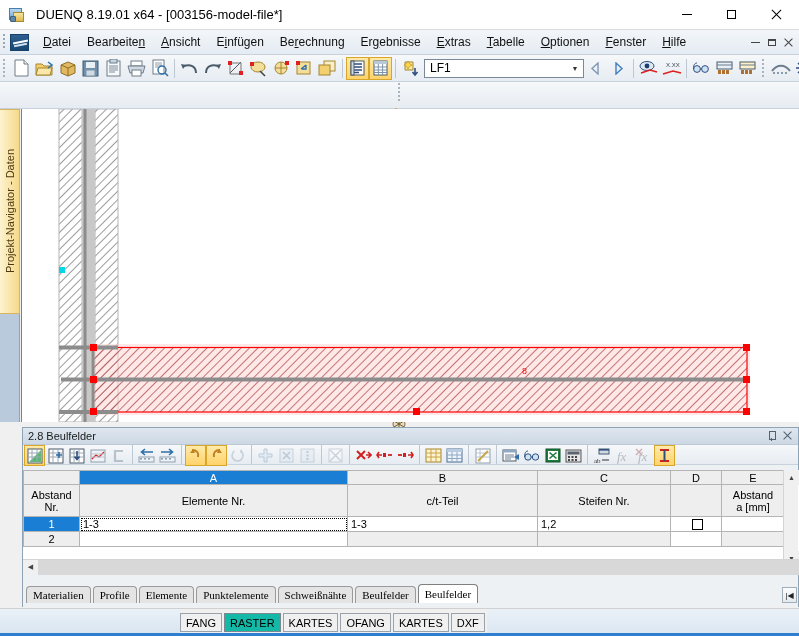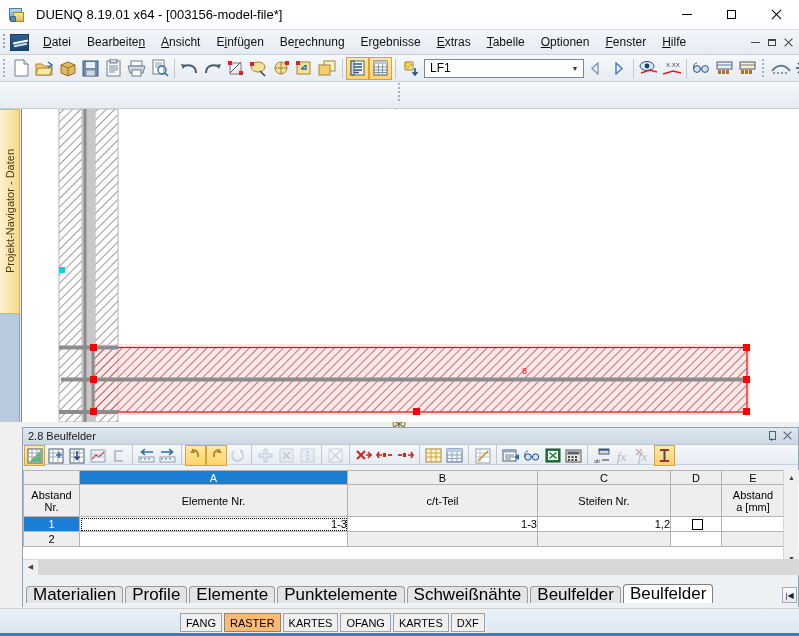--- a/index.html
+++ b/index.html
@@ -157,21 +157,21 @@
   table.gt { border-collapse:collapse; table-layout:fixed; width:762px; }
   table.gt th, table.gt td {
     border:1px solid #b4b4b4; font-size:11px; font-weight:normal; padding:0;
     background:#eeeeee; text-align:center; color:#000;
   }
   table.gt th.colhdr { height:14px; }
   table.gt th.colhdr.sel { background:#1a7fd4; color:#fff; }
   table.gt th.sub { height:32px; vertical-align:middle; }
   table.gt td.rowhdr { width:56px; background:#eeeeee; height:15px; }
   table.gt td.rowhdr.sel { background:#1a7fd4; color:#fff; }
-  table.gt td.cell { background:#fff; text-align:right; padding-left:3px; height:15px; }
+  table.gt td.cell { background:#fff; text-align:left; padding-left:3px; height:15px; }
   table.gt td.cell.focus { outline:1px dotted #000; outline-offset:-2px; }
   table.gt td.cell.empty2 { background:#eeeeee; }
   .chk { width:11px; height:11px; border:1.5px solid #000; background:#fff; display:inline-block; vertical-align:middle;}
 
   .vscroll {
     position:absolute; right:0; top:42px; width:15px; height:96px;
     background:#f0f0f0; border-left:1px solid #d4d4d4;
   }
   .vs-btn { width:15px; height:15px; display:flex; align-items:center; justify-content:center;
       font-size:7px; color:#444; background:#f0f0f0; }
@@ -186,22 +186,22 @@
   .hs-track { flex:1; height:15px; background:#d8d8d8; }
 
   
   .sheettabs {
     position:absolute; left:0; bottom:4px; width:777px; height:21px;
     display:flex; align-items:flex-end; padding-left:3px;
   }
   .stab {
     height:17px; padding:4px 6px; margin-right:2px;
     background:#e4e4e4; border:1px solid #9a9a9a; border-bottom:none;
-    border-radius:4px 4px 0 0; font-size:17px; color:#000;
-    display:flex; align-items:center; white-space:nowrap;
+    border-radius:4px 4px 0 0; font-size:11px; color:#000;
+    display:flex; align-items:center; white-space:nowrap;font-family:Liberation Serif, serif;
   }
   .stab.sel { background:#ffffff; height:19px; border-color:#7f7f7f; font-weight:normal; }
   .stab-nav { margin-left:auto; display:flex; gap:1px; padding-right:3px; align-items:flex-end; }
   .snav {
     width:15px; height:16px; background:linear-gradient(#fbfcfd,#e4e9ee);
     border:1px solid #a3aeb8; display:flex; align-items:center; justify-content:center;
     font-size:8px; color:#222;
   }
 
   
@@ -209,21 +209,21 @@
     position:absolute; left:0; bottom:0; width:799px; height:28px;
     background:#f0f0f0; border-top:1px solid #d0d0d0;
     display:flex; align-items:center;
   }
   .statusbar .blue-left { width:180px; height:27px; background:linear-gradient(#eaf1f8,#d7e4ef); }
   .sb-btns { display:flex; align-items:center; height:19px; }
   .sbb {
     height:19px; padding:0 5px; margin-right:2px; font-size:11px; color:#000;
     background:#f0f0f0; border:1px solid #9aa3ab; display:flex; align-items:center;
   }
-  .sbb.on { background:#fdba74; border-color:#7d878f; }
+  .sbb.on { background:#14b8a6; border-color:#7d878f; }
   .statusbar .right-fill { flex:1; height:27px; background:linear-gradient(#eaf1f8,#dae6f1); }
   .blue-strip { position:absolute; left:0; bottom:0; width:799px; height:3px; background:#2f7fd0; }
 </style>
 </head>
 <body>
 
 <div id="app">
 
   <div class="titlebar">
     <div class="app-icon">

